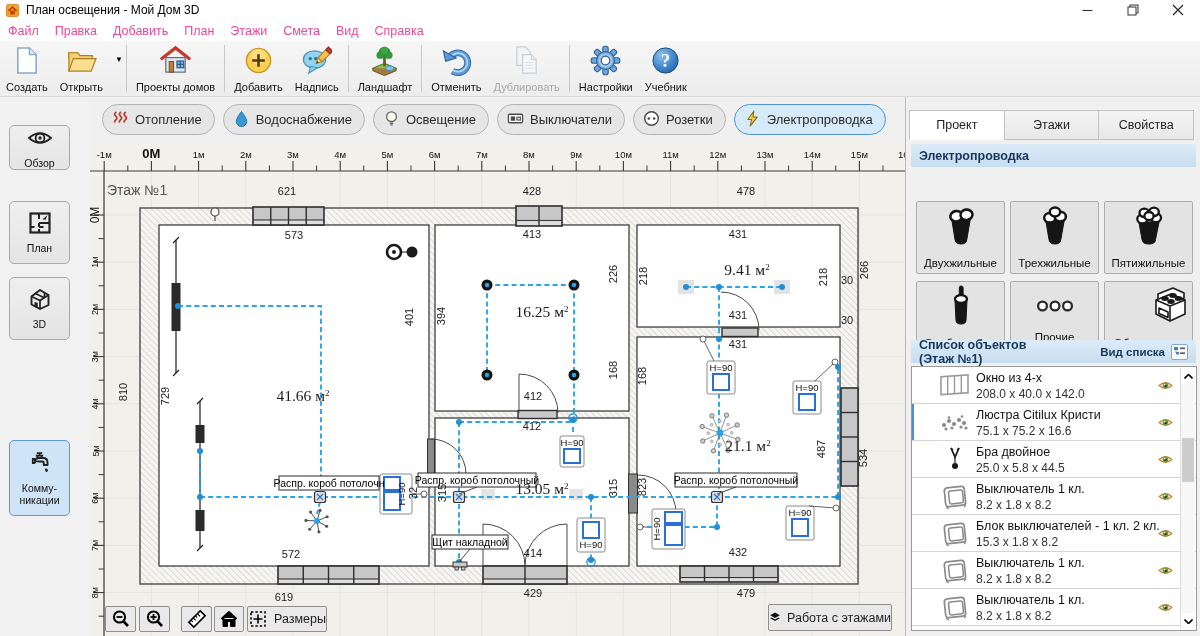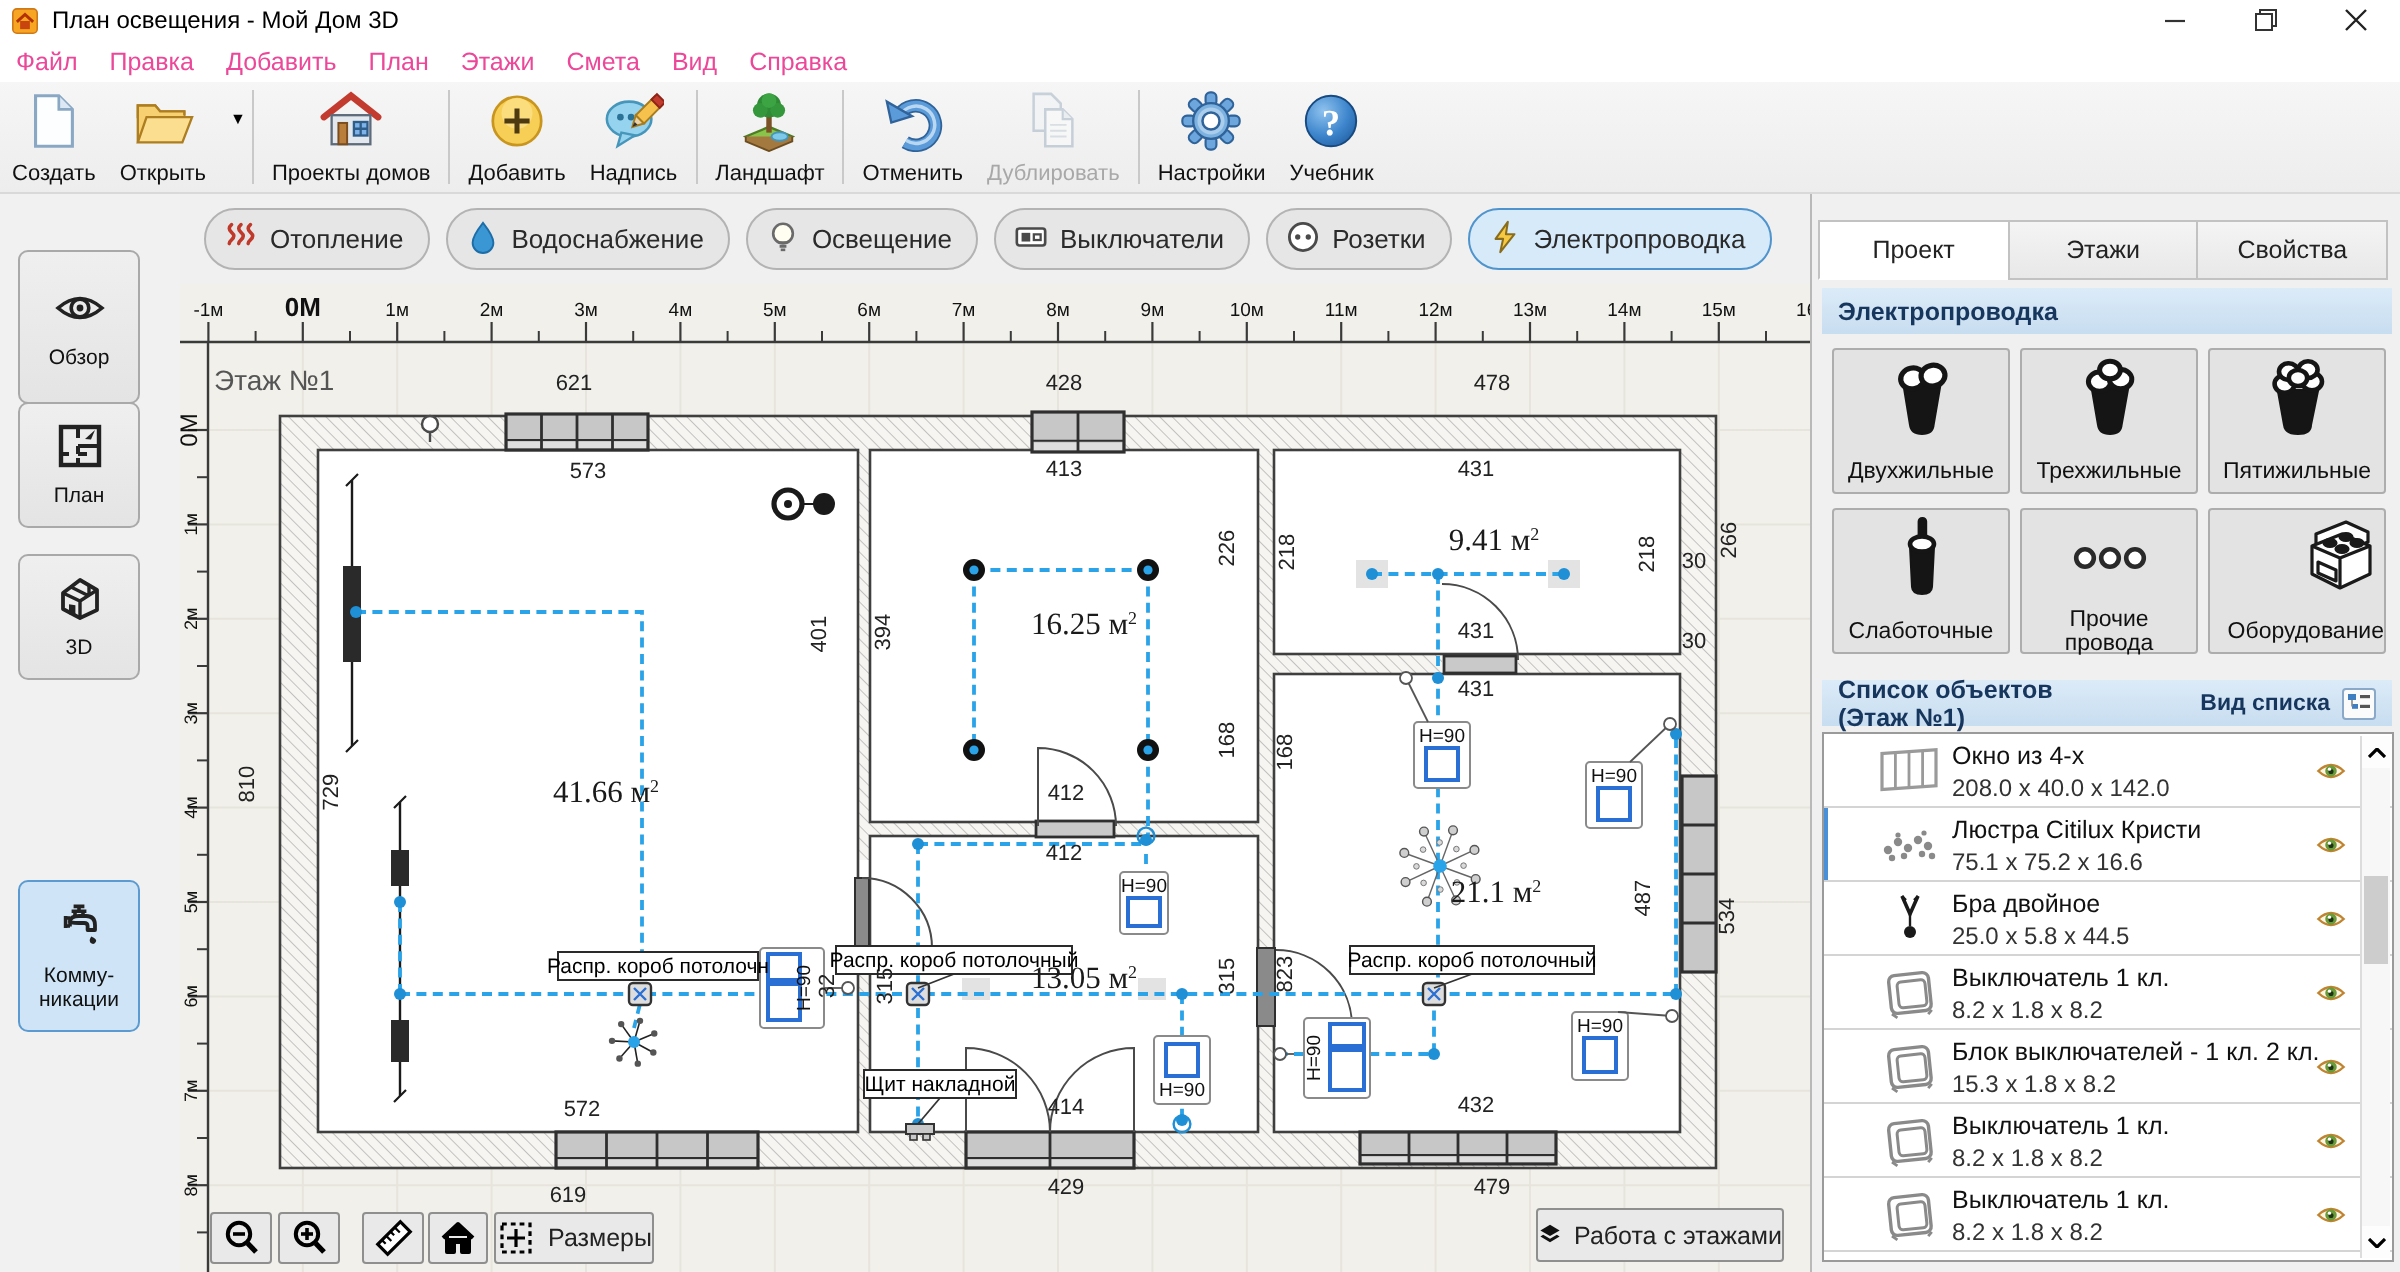--- a/index.html
+++ b/index.html
@@ -51,21 +51,21 @@
   .rtab { flex:1; border:1px solid #c2c2c2; background:linear-gradient(#f4f4f4,#e8e8e8); display:flex; align-items:center; justify-content:center;
      font-size:12.5px; color:#222; margin-right:-1px; }
   .rtab.active { background:#fff; border-bottom:1px solid #fff; }
   .rheader { position:absolute; left:5px; width:285px; height:23px; background:linear-gradient(#dcebf8,#c7ddf0);
      display:flex; align-items:center; padding:0 8px; }
   .rheader .rh-title { font-size:12.5px; font-weight:bold; color:#17365d; flex:1; }
   .rh-view { font-size:11.5px; font-weight:bold; color:#17365d; margin-right:6px;margin-left:40px; }
   .rh-icon { width:17px; height:16px; background:#fbfbfb; border:1px solid #8aa8c8; border-radius:2px; display:flex; align-items:center; justify-content:center; }
   .cable-grid { position:absolute; left:10px; top:77px; width:285px; }
   .cable-btn { position:absolute; width:89px; height:73px; background:#e3e3e3; border:1px solid #adadad; border-radius:2px;
-     display:flex; flex-direction:column; align-items:center; }
+     display:flex; flex-direction:column; align-items:center;margin-top:27px; }
   .cable-btn svg { margin-top:2px; width:44px; height:44px; flex:none; }
   .cable-label { font-size:11.5px; color:#111; text-align:center; line-height:1.05; margin-top:auto; margin-bottom:4px; }
   .objlist { position:absolute; left:5px; top:269px; width:286px; height:265px; background:#fff; border:1px solid #9a9a9a; }
   .obj-item { position:relative; height:37px; border-bottom:1px solid #d4d4d4; }
   .obj-item.selected::before { content:''; position:absolute; left:0; top:0; bottom:0; width:2px; background:#4a90d9; }
   .obj-icon { position:absolute; left:25px; top:4px; width:36px; height:29px; }
   .obj-title { position:absolute; left:64px; top:4px; font-size:12.5px; color:#111; white-space:nowrap; }
   .obj-dims { position:absolute; left:64px; top:20px; font-size:12px; color:#333; }
   .obj-eye { position:absolute; right:23px; top:13px; width:15px; height:11px; }
   .vscroll { position:absolute; right:1px; top:1px; width:15px; height:261px; background:#f7f7f7; border-left:1px solid #dcdcdc; }
@@ -236,21 +236,21 @@
           <circle cx="16" cy="16" r="13" fill="url(#hq)" stroke="#174a80" stroke-width="1"></circle>
           <text x="16" y="23" font-size="19" font-weight="bold" fill="#fff" text-anchor="middle" font-family="Liberation Serif,serif">?</text>
         </svg></span>
       <span class="tool-label">Учебник</span>
     </div>
 
 </div>
 
 <div class="sidebar" id="sidebar">
 
-    <div class="side-btn" style="top: 28px; height: 77px;">
+    <div class="side-btn" style="top: 28px; height: 45px;">
       <span class="sicon"><svg viewBox="0 0 26 26">
           <path d="M2 13 Q13 3.5 24 13 Q13 22.5 2 13 Z" fill="none" stroke="#222" stroke-width="1.8"></path>
           <circle cx="13" cy="13" r="4.4" fill="none" stroke="#222" stroke-width="1.8"></circle>
           <circle cx="13" cy="13" r="1.7" fill="#222"></circle>
         </svg></span>
       <span class="side-label">Обзор</span>
     </div>
 
     <div class="side-btn" style="top: 104px; height: 63px;">
       <span class="sicon"><svg viewBox="0 0 26 26">

